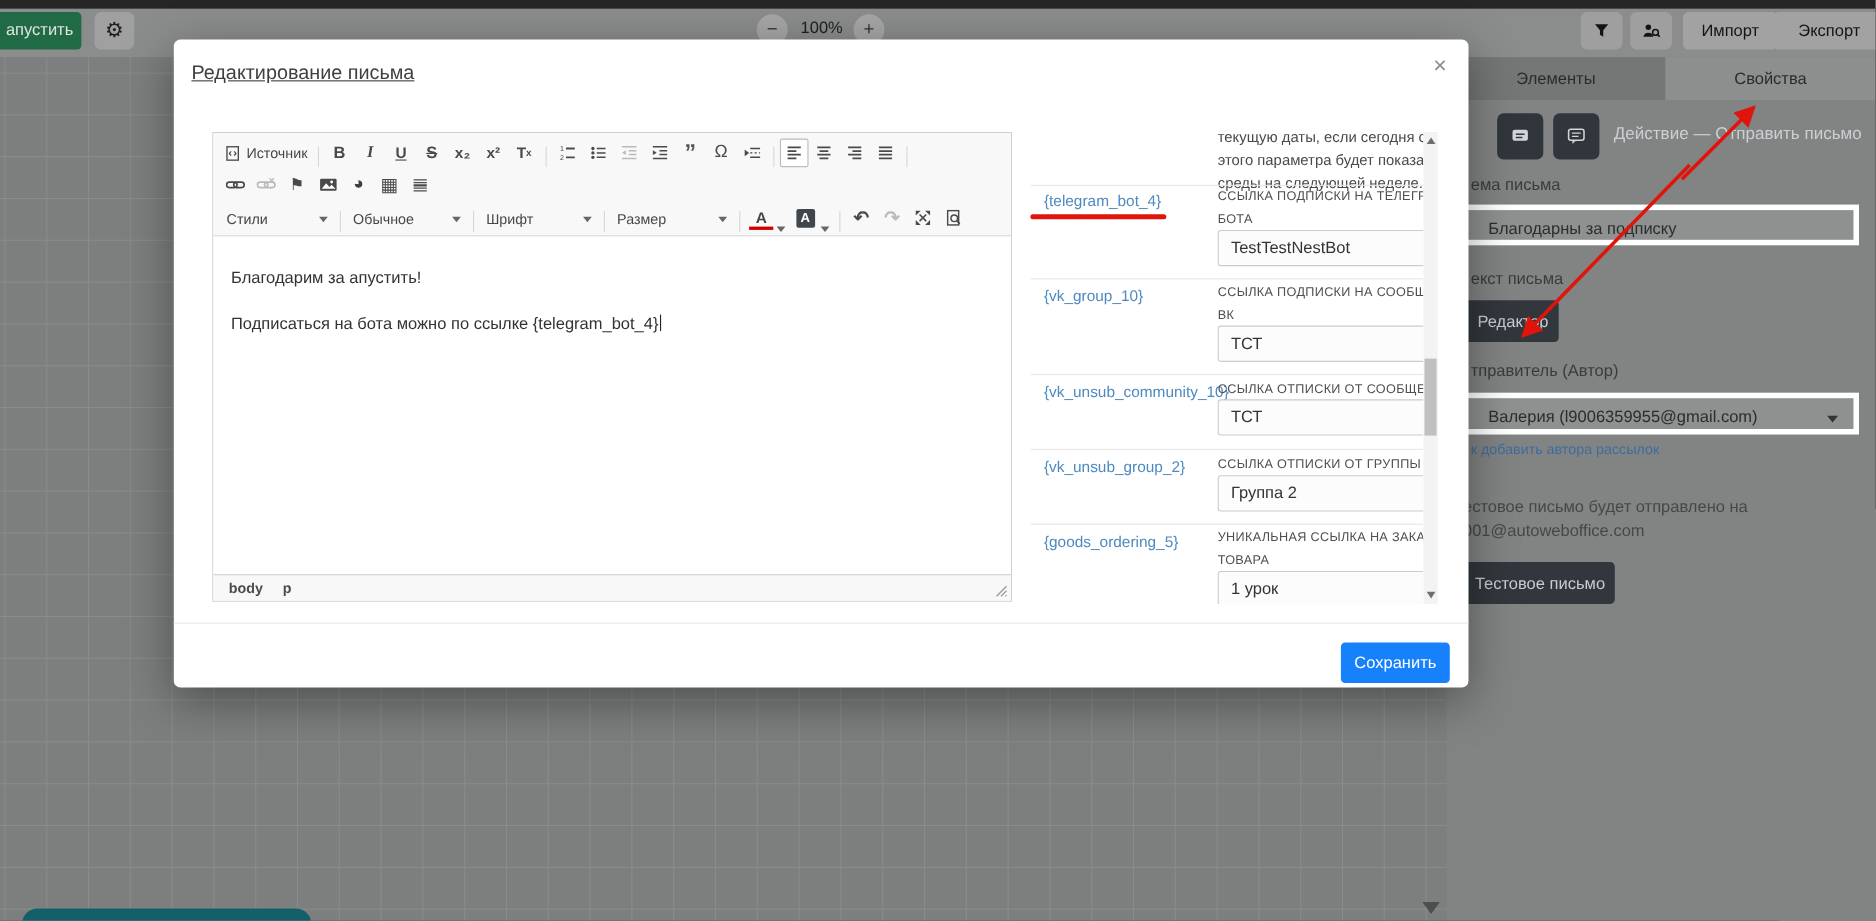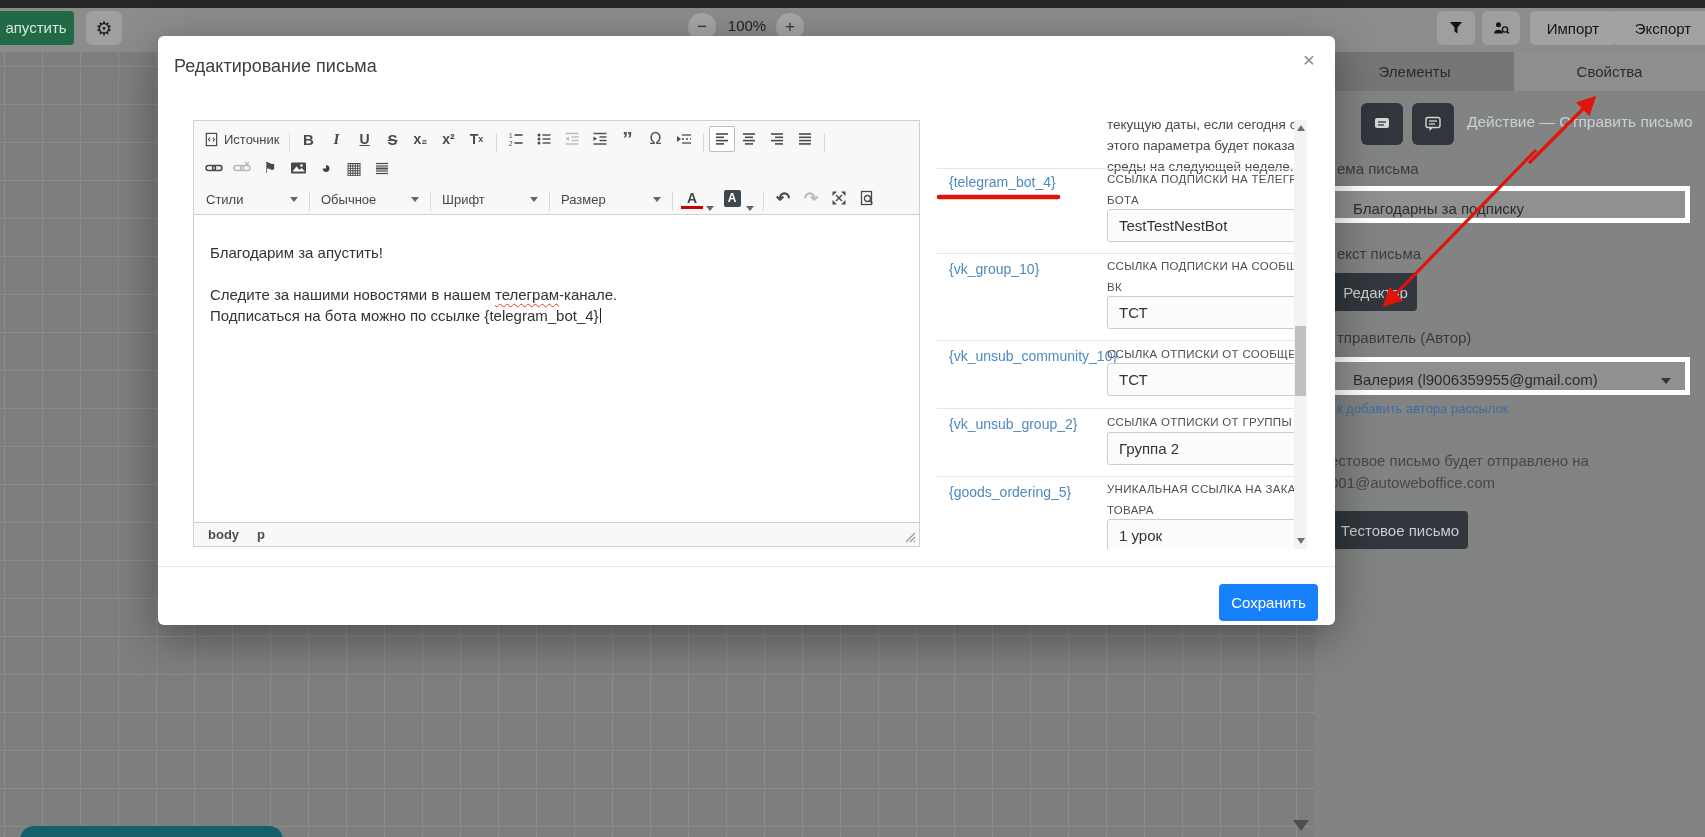--- a/index.html
+++ b/index.html
@@ -41,21 +41,21 @@
   .pnote{font-size:15px;color:#474747;white-space:nowrap;}
   .selcaret{position:absolute;right:14px;top:16px;width:0;height:0;
     border-left:5px solid transparent;border-right:5px solid transparent;border-top:6px solid #333;}
   .canvasdown{left:1293px;top:820px;width:0;height:0;
     border-left:8px solid transparent;border-right:8px solid transparent;border-top:11px solid #4e4e4e;}
   .tealnode{left:20px;top:826px;width:263px;height:40px;background:#135f6a;border-radius:14px 14px 0 0;}
 
   
   .modal{left:158px;top:36px;width:1177px;height:589px;background:#fff;border-radius:6px;
     box-shadow:0 12px 44px rgba(0,0,0,.38);z-index:10;}
-  .modaltitle{left:16px;top:20px;font-size:18px;color:#3f3f3f;}
+  .modaltitle{left:16px;top:20px;font-size:18px;color:#3f3f3f;text-decoration:underline;}
   .modalclose{right:14px;top:12px;font-size:21px;color:#8a8a8a;width:24px;height:24px;
     text-align:center;line-height:24px;}
   .footerline{left:0;top:530px;width:1177px;height:1px;background:#e8e8e8;}
   .savebtn{left:1061px;top:548px;width:99px;height:37px;background:#1781fb;border-radius:4px;
     color:#fff;font-size:15px;display:flex;align-items:center;justify-content:center;}
 
   
   .editor{left:35px;top:84px;width:727px;height:427px;border:1px solid #d0d0d0;box-sizing:border-box;background:#fff;}
   .ed-toolbar{left:0;top:0;width:725px;height:94px;background:#f8f8f8;border-bottom:1px solid #d0d0d0;box-sizing:border-box;}
   .ed-row{position:absolute;left:6px;display:flex;align-items:flex-end;height:28px;}
@@ -368,21 +368,20 @@
               <circle cx="8.5" cy="8.5" r="3" fill="none" stroke="#4a4a4a" stroke-width="1.3"></circle>
               <line x1="10.7" y1="10.7" x2="13.5" y2="13.5" stroke="#4a4a4a" stroke-width="1.5"></line>
             </svg>
           </div>
         </div>
       </div>
 
       <div class="abs ed-content">
         <div class="txt" style="margin-top:27px;">Благодарим за апустить!</div>
         <div class="txt">&nbsp;</div>
-        <div class="txt"><span>Следите за нашими новостями в нашем </span><span class="misspell">телеграм</span><span>-канале.</span></div>
         <div class="txt"><span>Подписаться на бота можно по ссылке {telegram_bot_4}</span><span class="caret-i"></span></div>
       </div>
 
       <div class="abs ed-status">
         <span>body</span>
         <span>p</span>
         <svg class="grip" width="12" height="12" viewBox="0 0 12 12">
           <line x1="2" y1="11" x2="11" y2="2" stroke="#9a9a9a" stroke-width="1.2"></line>
           <line x1="6" y1="11" x2="11" y2="6" stroke="#9a9a9a" stroke-width="1.2"></line>
           <line x1="10" y1="11" x2="11" y2="10" stroke="#9a9a9a" stroke-width="1.2"></line>

